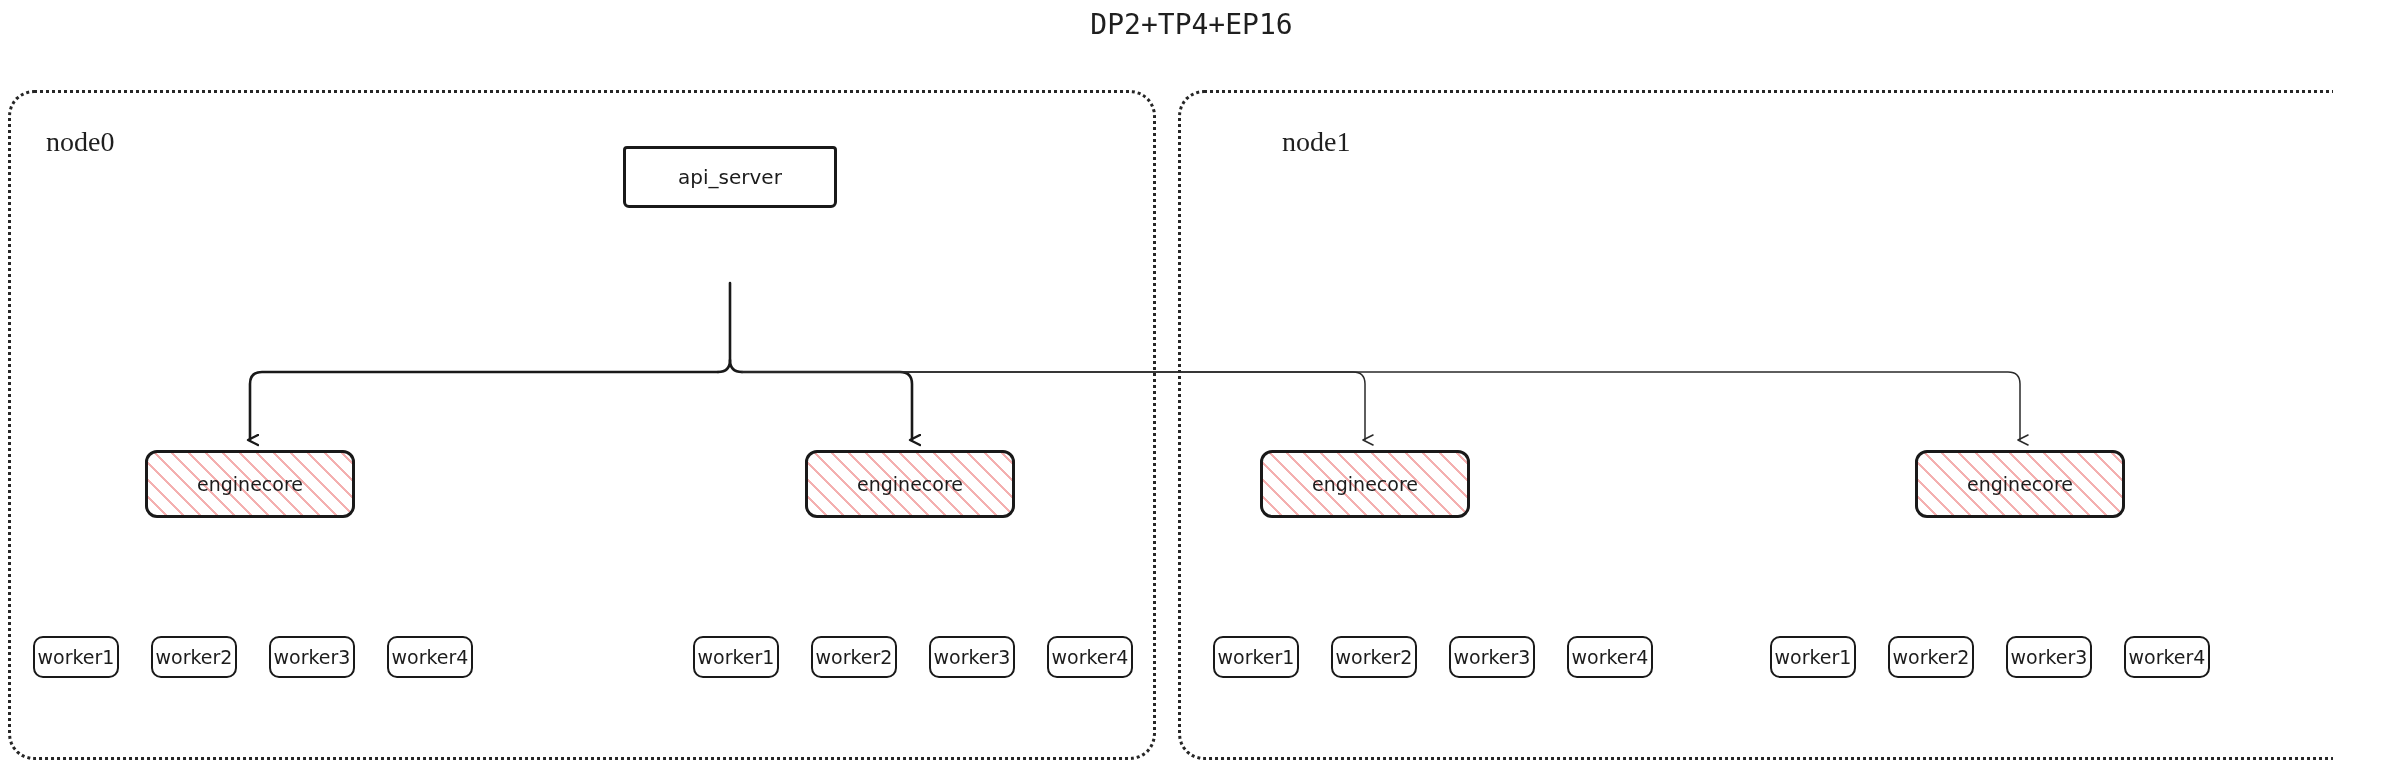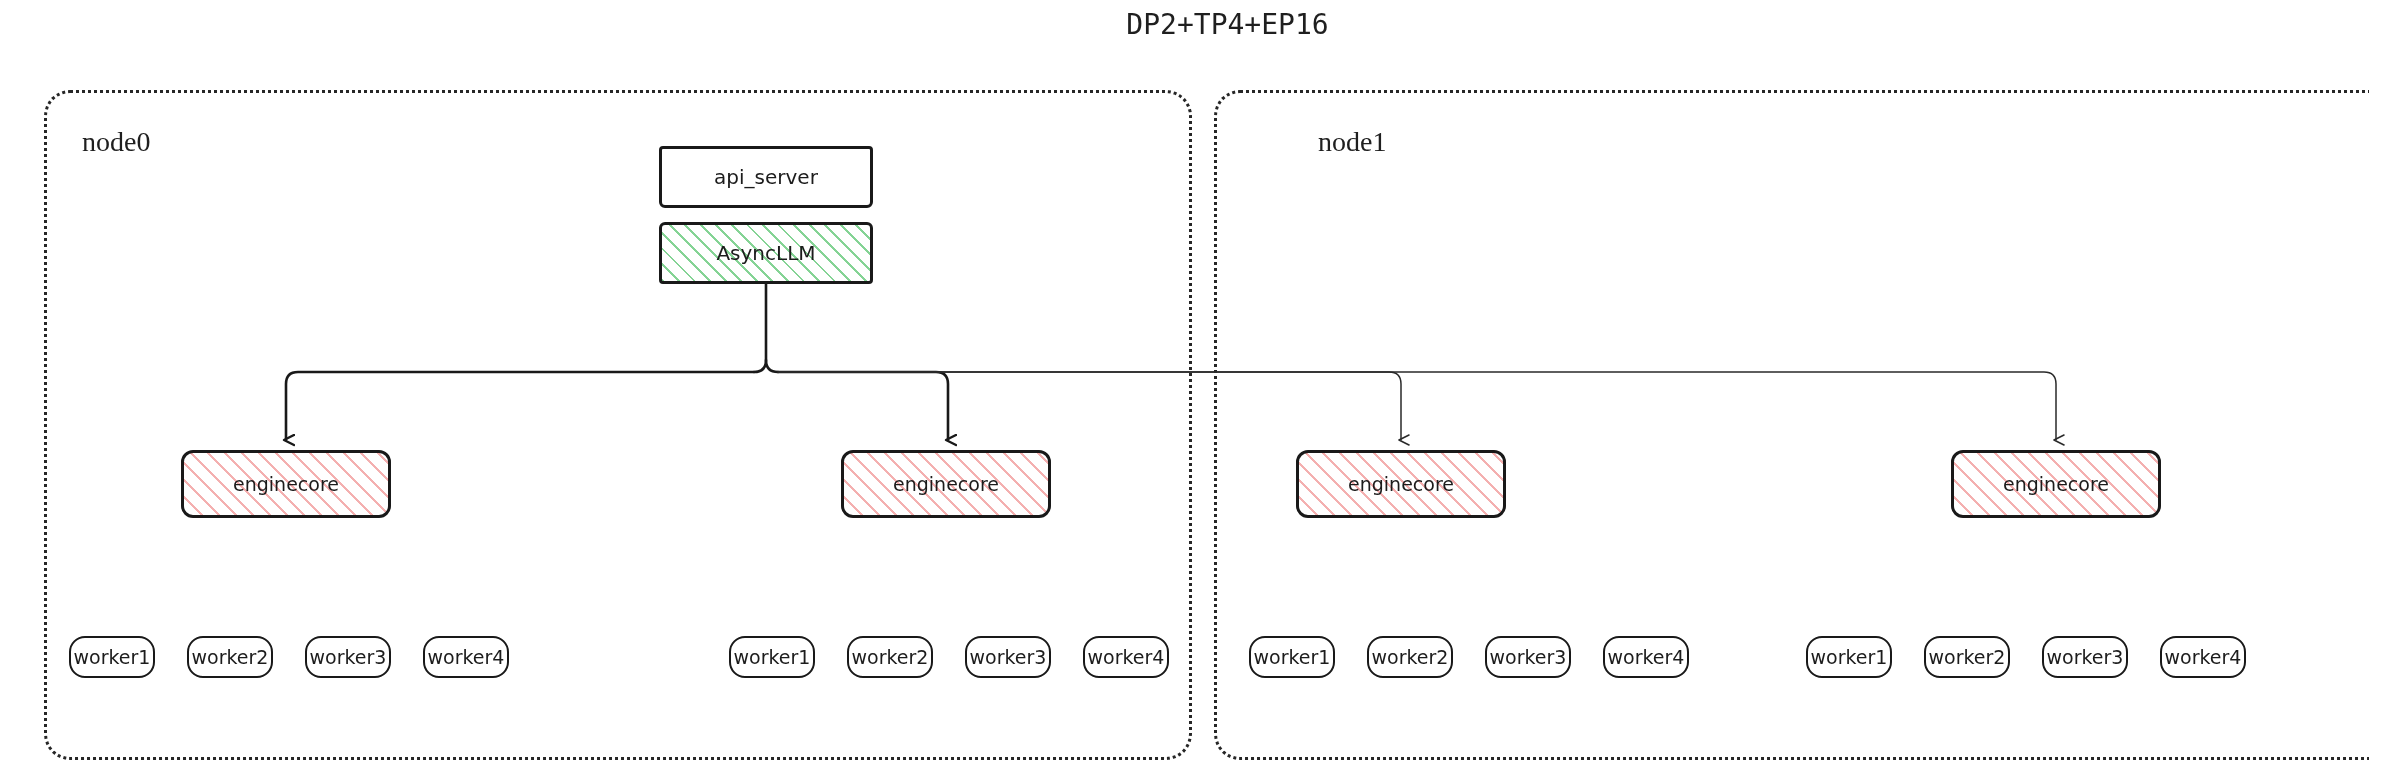--- a/index.html
+++ b/index.html
@@ -9,21 +9,20 @@
   }
   body {
     font-family: "DejaVu Sans", sans-serif;
   }
   #canvas {
     position: relative;
     width: 2333px;
     height: 773px;
     background: #ffffff;
     overflow: hidden;
-    margin-left: 36px;
   }
 
   
   .diagram-title {
     position: absolute;
     left: 0;
     top: 8px;
     width: 2383px;
     text-align: center;
     font-family: "DejaVu Sans Mono", "Liberation Mono", monospace;
@@ -87,21 +86,21 @@
     background-image: repeating-linear-gradient(
        45deg,
        rgba(242, 162, 162, 0.85) 0px,
        rgba(242, 162, 162, 0.85) 2px,
        rgba(255,255,255,0) 2px,
        rgba(255,255,255,0) 12px);
     font-size: 19px;
   }
 
   .worker {
-    border-radius: 16px;
+    border-radius: 10px;
     border-width: 2.5px;
     font-size: 19px;
     background: #ffffff;
   }
 
   
   #edges {
     position: absolute;
     left: 0;
     top: 0;
@@ -140,23 +139,20 @@
     <path d="M742,372 L2008,372 Q2020,372 2020,384 L2020,440" fill="none" stroke="#2a2a2a" stroke-width="1.5" stroke-linecap="round" marker-end="url(#arrowThin)"></path>
   </svg>
 
   <div class="node-box" style="left:8px; top:90px; width:1148px; height:670px;"></div>
   <div class="node-label" style="left:46px; top:126px;">node0</div>
 
   <div class="gbox api-server" style="left:623px; top:146px; width:214px; height:62px;">
     <span>api_server</span>
   </div>
 
-  <div class="gbox async-llm" style="left:623px; top:222px; width:214px; height:62px;">
-    <span>AsyncLLM</span>
-  </div>
 
   <div class="gbox enginecore" style="left:145px; top:450px; width:210px; height:68px;">
     <span>enginecore</span>
   </div>
 
   <div class="gbox enginecore" style="left:805px; top:450px; width:210px; height:68px;">
     <span>enginecore</span>
   </div>
 
   <div class="gbox worker" style="left:33px; top:636px; width:86px; height:42px;">

